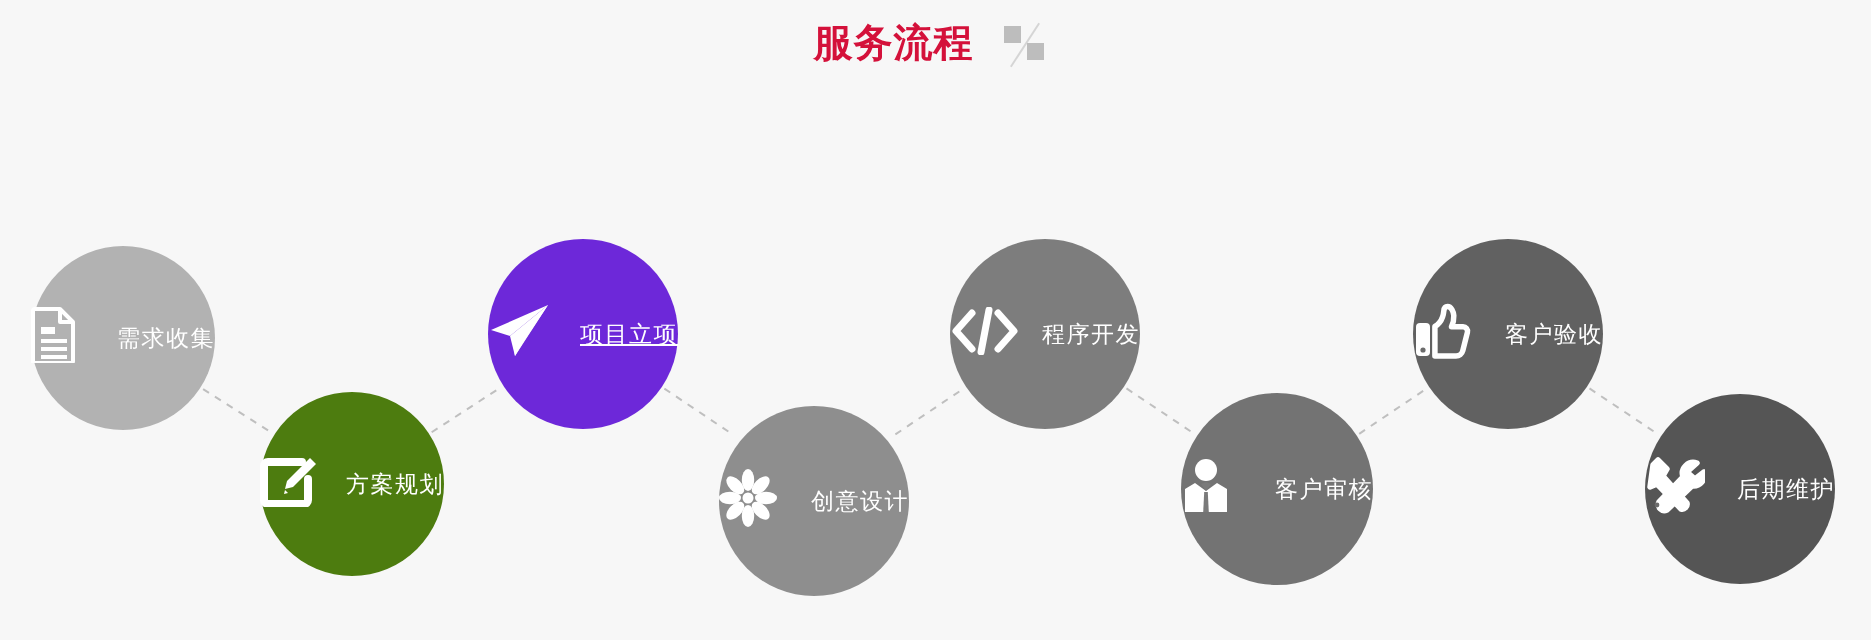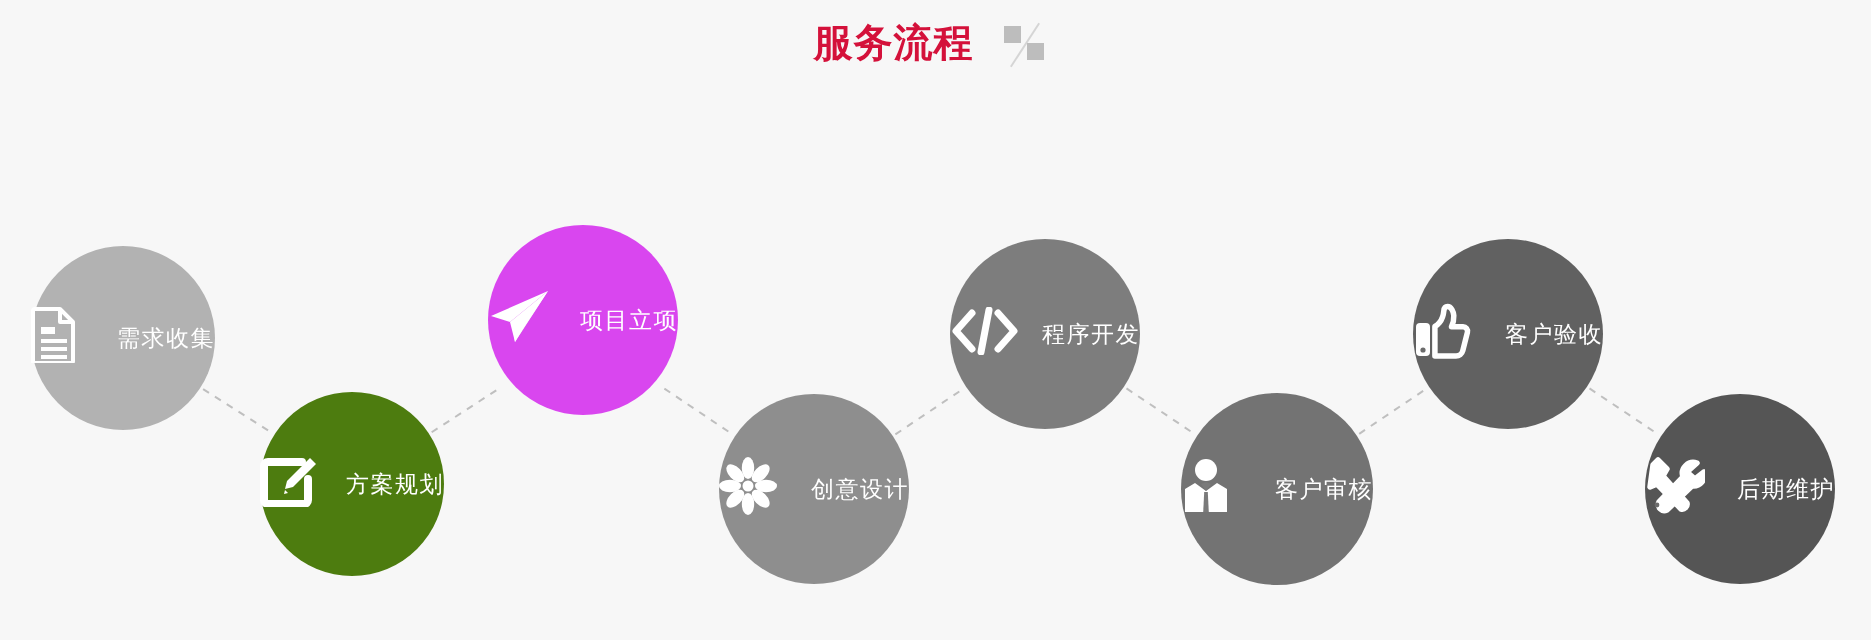--- a/index.html
+++ b/index.html
@@ -173,31 +173,31 @@
       <div class="node" style="left: 260px; top: 392px; width: 184px; height: 184px; background: #4d7c0f;">
         <div class="node-icon">
           <svg width="58" height="52" viewBox="0 0 58 52" fill="none">
       <path d="M48 24 V45 a4 4 0 0 1 -4 4 H8 a4 4 0 0 1 -4 -4 V11 a4 4 0 0 1 4 -4 h34" stroke="#fff" stroke-width="8" fill="none" stroke-linecap="round" stroke-linejoin="round"></path>
       <path d="M50 3 l6 6 -23 23 -8 2 2 -8 z" fill="#fff"></path>
       <path d="M28 38 l-4 1 1 -4" fill="#fff"></path>
     </svg>
         </div>
         <div class="node-label">方案规划</div>
       </div>
-      <div class="node" style="left: 488px; top: 225px; width: 190px; height: 190px; background: #d946ef;">
+      <div class="node" style="left: 488px; top: 239px; width: 190px; height: 190px; background: #6d28d9; text-decoration: underline;">
         <div class="node-icon">
           <svg width="62" height="56" viewBox="0 0 62 56" fill="none">
       <path d="M60 2 L3 27 l19 6 z" fill="#fff"></path>
       <path d="M60 2 L24 34 l3 19 z" fill="#f0f0f0"></path>
       <path d="M60 2 L22 33 l5 20 8 -13 z" fill="#fff"></path>
     </svg>
         </div>
         <div class="node-label">项目立项</div>
       </div>
-      <div class="node" style="left: 719px; top: 394px; width: 190px; height: 190px; background: rgb(142, 142, 142);">
+      <div class="node" style="left: 719px; top: 406px; width: 190px; height: 190px; background: rgb(142, 142, 142);">
         <div class="node-icon">
           <svg width="58" height="58" viewBox="0 0 58 58" fill="none">
       <g fill="#fff">
         <ellipse cx="29" cy="11" rx="6.2" ry="11"></ellipse>
         <ellipse cx="29" cy="47" rx="6.2" ry="11"></ellipse>
         <ellipse cx="11" cy="29" rx="11" ry="6.2"></ellipse>
         <ellipse cx="47" cy="29" rx="11" ry="6.2"></ellipse>
         <ellipse cx="16.3" cy="16.3" rx="6.2" ry="11" transform="rotate(-45 16.3 16.3)"></ellipse>
         <ellipse cx="41.7" cy="41.7" rx="6.2" ry="11" transform="rotate(-45 41.7 41.7)"></ellipse>
         <ellipse cx="41.7" cy="16.3" rx="6.2" ry="11" transform="rotate(45 41.7 16.3)"></ellipse>

